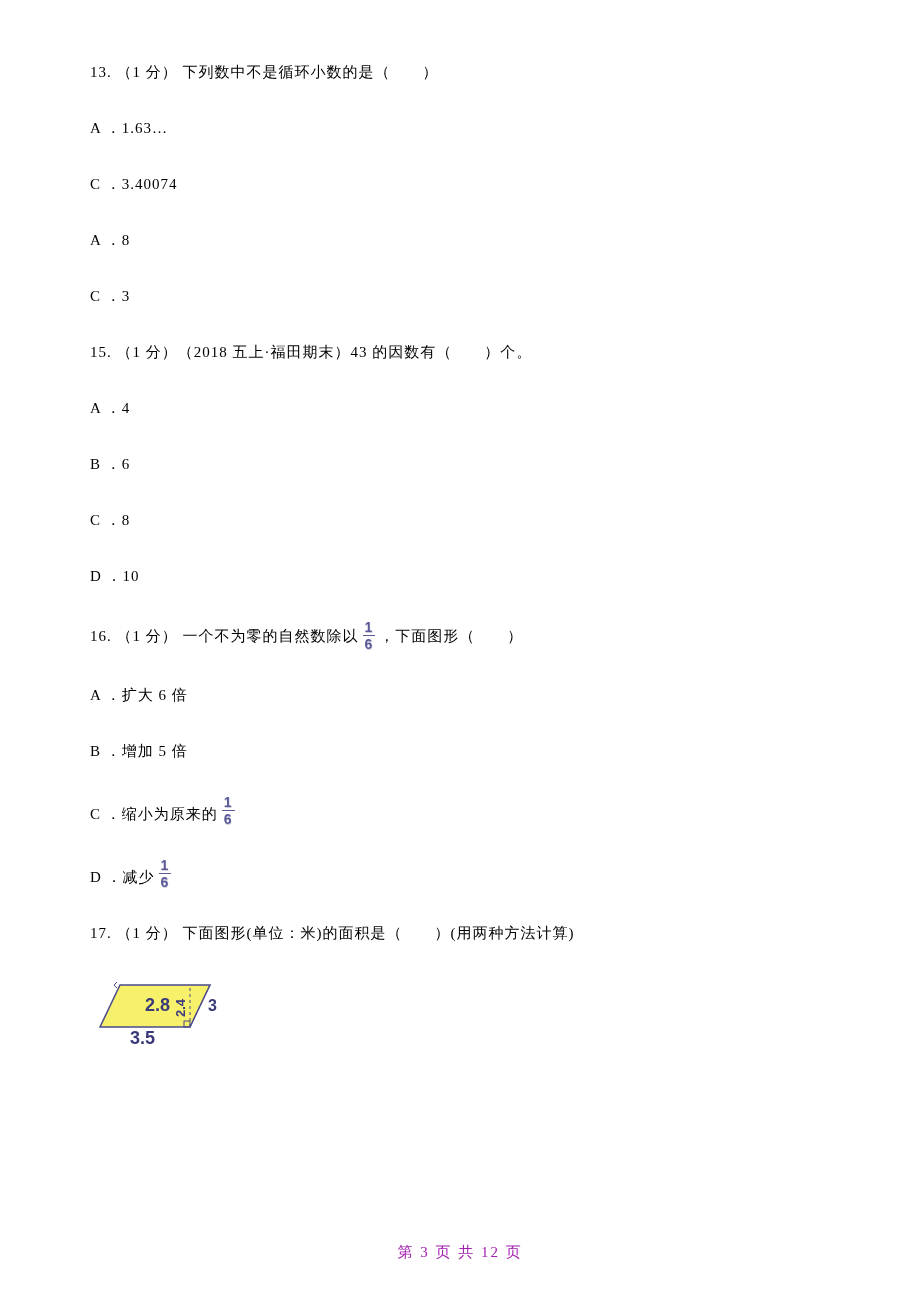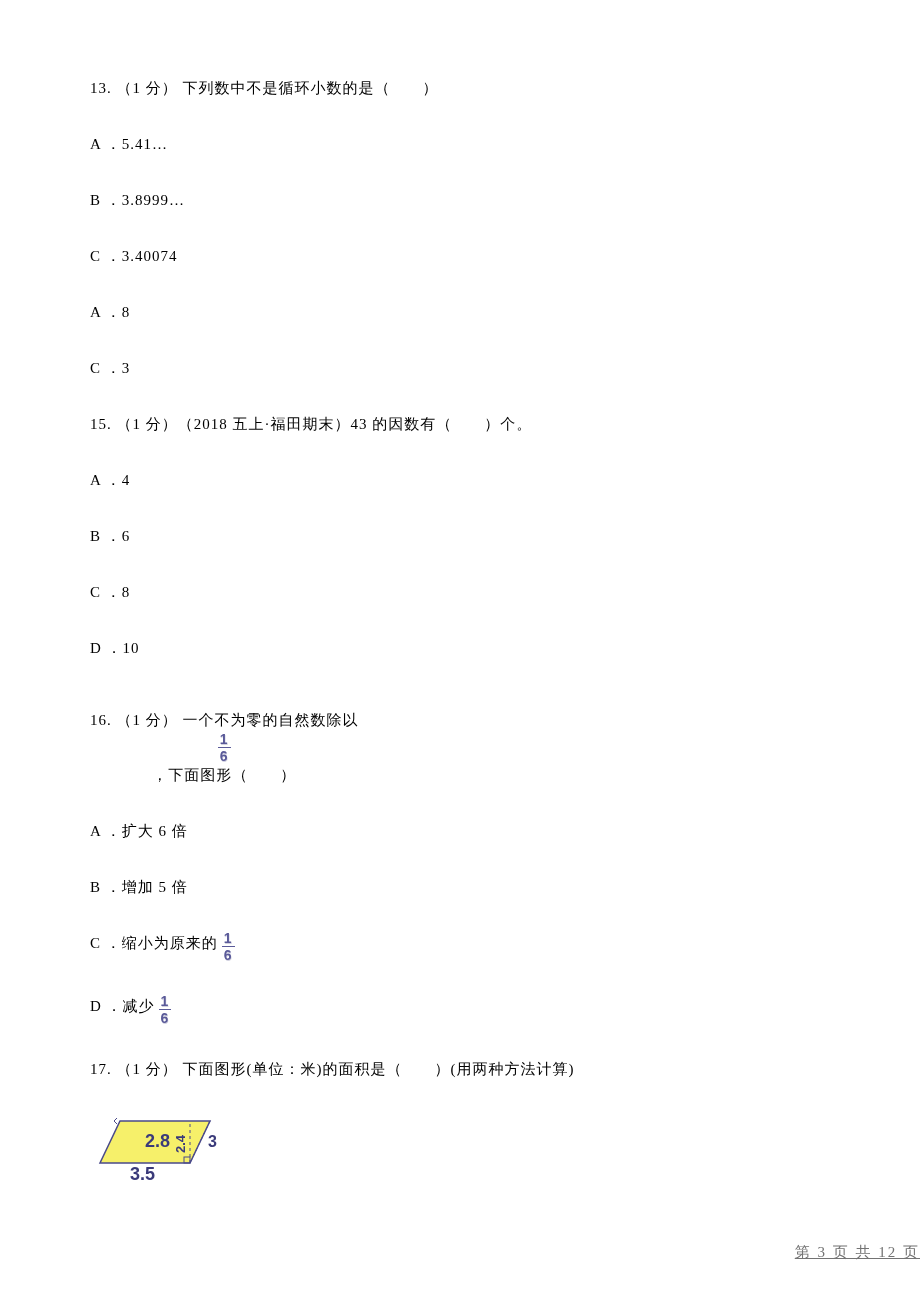--- a/index.html
+++ b/index.html
@@ -11,39 +11,38 @@
     color: #000000;
     width: 920px;
     min-height: 1302px;
     position: relative;
     box-sizing: border-box;
   }
   .page {
     padding: 60px 90px 20px 90px;
   }
   .question-stem {
-    margin-top: 16px;
+    margin-top: 0;
     margin-bottom: 32px;
     line-height: 1.6;
     letter-spacing: 1px;
   }
   .option {
     margin-bottom: 32px;
     line-height: 1.6;
     letter-spacing: 1px;
   }
   .option-with-frac {
     display: flex;
-    align-items: flex-start;
+    align-items: flex-end;
   }
   .inline-flex {
     display: inline-flex;
     align-items: center;
     flex-wrap: wrap;
-    flex-direction: column;
   }
   .frac {
     display: inline-flex;
     flex-direction: column;
     align-items: center;
     font-family: Arial, sans-serif;
     font-weight: bold;
     color: #5a5a99;
     font-size: 14px;
     line-height: 1;
@@ -56,39 +55,37 @@
   }
   .frac .den {
     border-top: 1.5px solid #5a5a99;
     padding: 1px 2px 0 2px;
   }
   .footer {
     position: absolute;
     bottom: 40px;
     left: 0;
     right: 0;
-    text-align: right;
+    text-align: center;
     font-size: 15px;
     letter-spacing: 2px;
-    color: #737373;
-    text-decoration: underline;
+    color: #a21caf;
   }
   .figure-17 {
     margin-top: 4px;
     margin-bottom: 12px;
   }
 </style>
 </head>
 <body>
 
 <div class="page">
 
   <div class="question-stem">13. （1 分） 下列数中不是循环小数的是（　　）</div>
-  <div class="option">A ．5.41…</div>
-  <div class="option">B ．3.8999…</div>
+  <div class="option">A ．1.63…</div>
   <div class="option">C ．3.40074</div>
 
   <div class="option">A ．8</div>
   <div class="option">C ．3</div>
 
   <div class="question-stem">15. （1 分）（2018 五上·福田期末）43 的因数有（　　）个。</div>
   <div class="option">A ．4</div>
   <div class="option">B ．6</div>
   <div class="option">C ．8</div>
   <div class="option">D ．10</div>

